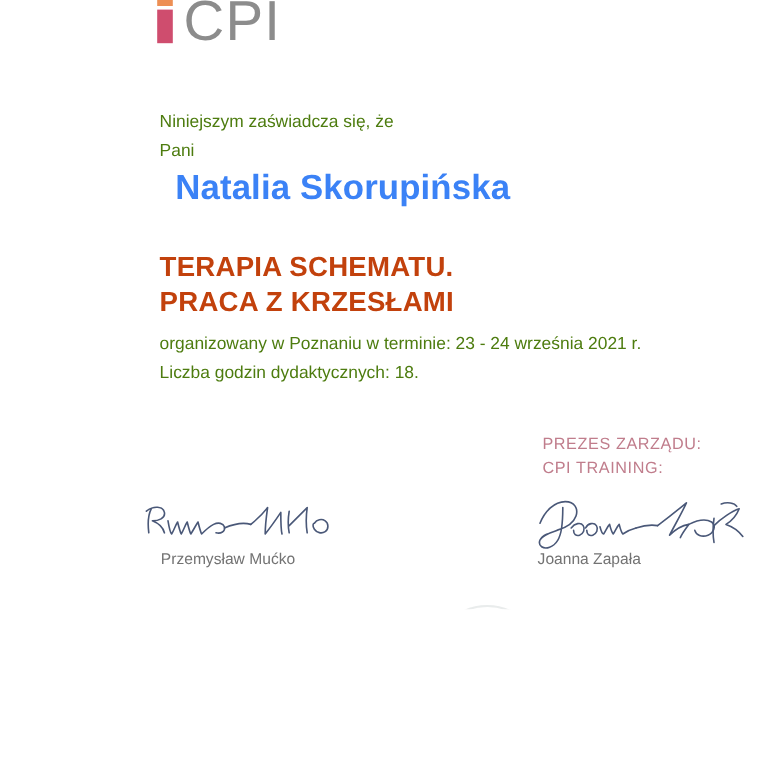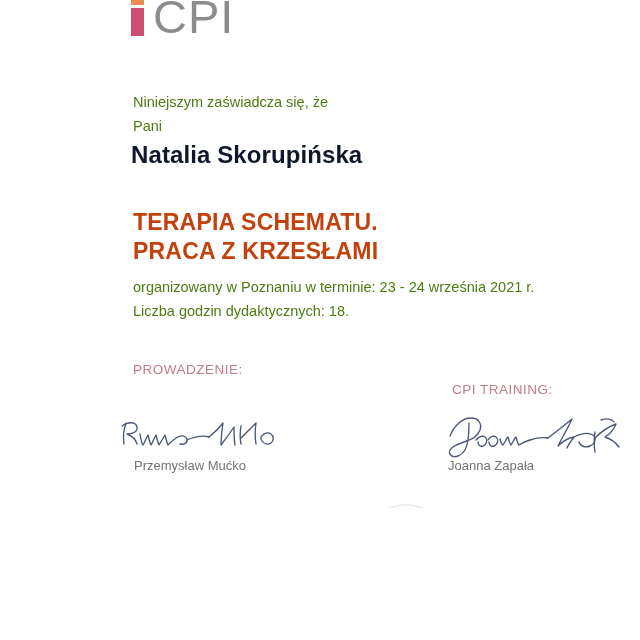--- a/index.html
+++ b/index.html
@@ -64,25 +64,25 @@
     left: 133px;
     color: #4d7c0f;
     font-size: 14.5px;
     white-space: nowrap;
   }
   .intro1 { top: 94px; }
   .intro2 { top: 118px; }
 
   .recipient {
     position: absolute;
-    left: 131px;
+    left: 146px;
     top: 141px;
-    font-size: 24px;
+    font-size: 29px;
     font-weight: bold;
-    color: #0f172a;
+    color: #3b82f6;
     white-space: nowrap;
     letter-spacing: 0.1px;
   }
 
   .completed { top: 177px; }
 
   .workshop-title {
     position: absolute;
     left: 133px;
     top: 208px;
@@ -175,21 +175,21 @@
 
 
   <div class="workshop-title">
     <div>TERAPIA SCHEMATU.</div>
     <div>PRACA Z KRZESŁAMI</div>
   </div>
 
   <div class="line detail1">organizowany w Poznaniu w terminie: 23 - 24 września 2021 r.</div>
   <div class="line detail2">Liczba godzin dydaktycznych: 18.</div>
 
-  <div class="sig-head sig-head-left">PROWADZENIE:</div>
+  <div class="sig-head sig-head-right">PREZES ZARZĄDU:</div>
   <div class="sig-head sig-head-right2">CPI TRAINING:</div>
 
   <div class="sig-block sig-left">
     <svg class="sig-scribble" width="190" height="46" viewBox="0 0 190 46">
       <g fill="none" stroke="#4a5878" stroke-width="1.35" stroke-linecap="round" stroke-linejoin="round">
         <path d="M16 10 C14 14,13 22,14 30"></path>
         <path d="M12 12 C18 7,26 8,27 13 C28 18,22 20,17 20 C22 22,26 26,27 30"></path>
         <path d="M30 20 C31 26,32 30,33 31 C35 28,36 24,38 21 C39 25,40 29,41 31 C43 28,44 24,46 21 C47 25,48 29,49 31 C51 28,53 24,55 21 C56 25,57 29,58 31 C61 28,64 25,68 23 C72 21,76 22,77 25 C78 29,74 31,70 30"></path>
         <path d="M77 26 C84 23,92 21,99 23"></path>
         <path d="M99 23 C104 19,110 13,113 9 C112 16,111 24,111 31 C115 26,120 19,124 13 C124 20,124 27,125 31"></path>

